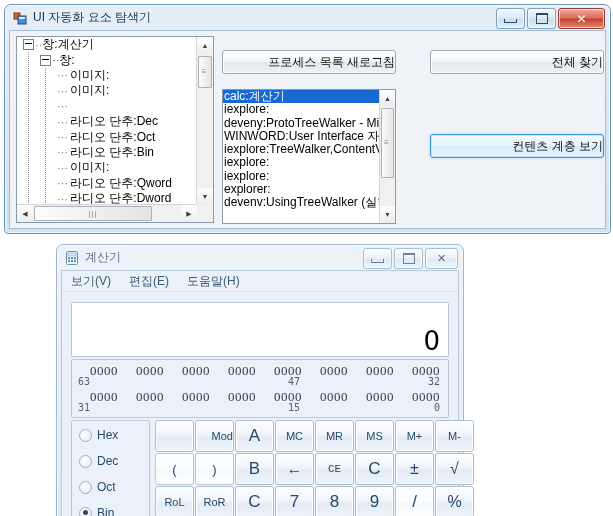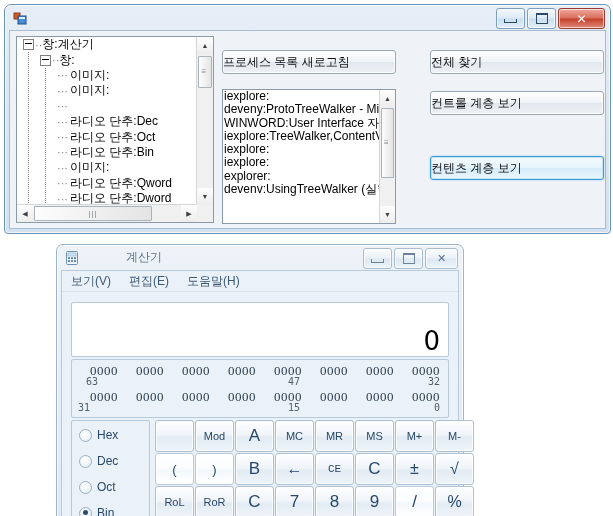--- a/index.html
+++ b/index.html
@@ -33,21 +33,21 @@
     padding-left: 7px;
     border-radius: 6px 6px 0 0;
   }
   .title-ico { width: 16px; height: 16px; margin-right: 5px; flex: 0 0 auto; }
   .title-text {
     font-size: 12px;
     color: #1b3049;
     white-space: nowrap;
     letter-spacing: 0px;
   }
-  .title-text.inactive { color: #5c7186; margin-left: 41px; }
+  .title-text.inactive { color: #5c7186; }
 
   .winbtns { position: absolute; right: 5px; top: 3px; display: flex; gap: 2px; }
   .winbtn {
     width: 27px; height: 19px;
     border: 1px solid #7b9ec4;
     border-radius: 3px;
     background: linear-gradient(to bottom, #f4f8fc 0%, #dceaf7 48%, #c9deef 52%, #e3eff9 100%);
     display: flex; align-items: center; justify-content: center;
     box-shadow: 0 0 0 1px rgba(255,255,255,0.65) inset;
   }
@@ -144,29 +144,28 @@
   .corner-box { position: absolute; right: 0; bottom: 0; width: 16px; height: 17px; background: #f0f0f0; }
 
   
   .btn {
     position: absolute;
     border: 1px solid #9ca9b5;
     border-radius: 3px;
     background: linear-gradient(to bottom, #fdfefe 0%, #f1f4f7 48%, #e2e8ef 52%, #eef2f6 100%);
     font-size: 12px;
     color: #0c0c0c;
-    display: flex; align-items: center; justify-content: flex-start;
+    display: flex; align-items: center; justify-content: flex-end;
     box-shadow: 0 0 0 1px rgba(255,255,255,0.85) inset;
     cursor: default;
   }
   .btn.focus {
     border-color: #3c9ad4;
     box-shadow: 0 0 0 1px #c3e3f5 inset, 0 0 2px rgba(60,154,212,0.5);
     background: linear-gradient(to bottom, #f4fbfe 0%, #e6f4fc 48%, #d5ecfa 52%, #eaf7fe 100%);
-    margin-top: 22px;
   }
 
   
   .listbox {
     position: absolute;
     background: #ffffff;
     border: 1px solid #8a9aa8;
     overflow: hidden;
   }
   .lb-inner { position: absolute; left: 0; top: 0; right: 15px; bottom: 0; overflow: hidden; }
@@ -270,20 +269,21 @@
   <div class="aero-window" style="left:4px; top:4px; width:605px; height:228px;">
 
     <div class="titlebar">
       <span class="title-ico">
         <svg width="16" height="16" viewBox="0 0 16 16">
           <rect x="2" y="3" width="6" height="6" fill="#d85c2b" stroke="#8a3a17" stroke-width="1"></rect>
           <rect x="6" y="6" width="8" height="8" fill="#4a8fd4" stroke="#1d4e85" stroke-width="1"></rect>
           <rect x="7" y="7" width="6" height="2" fill="#dfeefc"></rect>
         </svg>
       </span>
+      <span class="title-text">UI 자동화 요소 탐색기</span>
 
       <div class="winbtns">
         <div class="winbtn">
           <span class="glyph-min"></span>
         </div>
         <div class="winbtn">
           <span class="glyph-max"></span>
         </div>
         <div class="winbtn close">
           <span class="glyph-close">✕</span>
@@ -363,30 +363,28 @@
       </div>
 
       <div class="btn" style="left:212px; top:19px; width:172px; height:22px;">
         <span>프로세스 목록 새로고침</span>
       </div>
 
       <div class="btn" style="left:420px; top:19px; width:172px; height:22px;">
         <span>전체 찾기</span>
       </div>
 
-      <div class="btn" style="left:420px; top:60px; width:172px; height:22px;">
-        <span>컨트롤 계층 보기</span>
-      </div>
 
       <div class="btn focus" style="left:420px; top:103px; width:172px; height:22px;">
         <span>컨텐츠 계층 보기</span>
       </div>
 
       <div class="listbox" style="left:212px; top:58px; width:172px; height:133px;">
         <div class="lb-inner" id="lb-inner">
+            <div class="lb-item sel">calc:계산기</div>
             <div class="lb-item">iexplore:</div>
             <div class="lb-item">deveny:ProtoTreeWalker - Micr</div>
             <div class="lb-item">WINWORD:User Interface 자동화</div>
             <div class="lb-item">iexplore:TreeWalker,ContentVie</div>
             <div class="lb-item">iexplore:</div>
             <div class="lb-item">iexplore:</div>
             <div class="lb-item">explorer:</div>
             <div class="lb-item">devenv:UsingTreeWalker (실행</div>
           </div>
         <div class="sb-v" style="bottom:0; width:15px;">
@@ -446,21 +444,21 @@
       <div class="bin-panel" style="left:9px; top:88px; right:9px; height:57px;">
         <div id="bin-row1">
             <span class="bin-grp" style="top: 3px; right: 330px;">0000</span>
             <span class="bin-grp" style="top: 3px; right: 284px;">0000</span>
             <span class="bin-grp" style="top: 3px; right: 238px;">0000</span>
             <span class="bin-grp" style="top: 3px; right: 192px;">0000</span>
             <span class="bin-grp" style="top: 3px; right: 146px;">0000</span>
             <span class="bin-grp" style="top: 3px; right: 100px;">0000</span>
             <span class="bin-grp" style="top: 3px; right: 54px;">0000</span>
             <span class="bin-grp" style="top: 3px; right: 8px;">0000</span>
-            <span class="bin-lbl" style="left: 14px; top: 16px;">63</span>
+            <span class="bin-lbl" style="left: 6px; top: 16px;">63</span>
             <span class="bin-lbl" style="right: 148px; top: 16px;">47</span>
             <span class="bin-lbl" style="right: 8px; top: 16px;">32</span>
           </div>
         <div id="bin-row2">
             <span class="bin-grp" style="top: 29px; right: 330px;">0000</span>
             <span class="bin-grp" style="top: 29px; right: 284px;">0000</span>
             <span class="bin-grp" style="top: 29px; right: 238px;">0000</span>
             <span class="bin-grp" style="top: 29px; right: 192px;">0000</span>
             <span class="bin-grp" style="top: 29px; right: 146px;">0000</span>
             <span class="bin-grp" style="top: 29px; right: 100px;">0000</span>
@@ -486,21 +484,21 @@
           <span class="radio-lbl">Oct</span>
         </div>
         <div class="radio-row" style="left:7px; top:85px;">
           <span class="radio-dot on"></span>
           <span class="radio-lbl">Bin</span>
         </div>
       </div>
 
       <div id="keypad">
           <div class="cbtn" style="left: 93px; top: 149px; width: 37px; height: 30px;"></div>
-          <div class="cbtn" style="left: 133px; top: 149px; width: 37px; height: 30px;">
+          <div class="cbtn" style="left: 133px; top: 149px; width: 37px; height: 30px; justify-content: flex-end;">
             <span class="t-sm">Mod</span>
           </div>
           <div class="cbtn" style="left: 173px; top: 149px; width: 37px; height: 30px;">
             <span class="t-lg">A</span>
           </div>
           <div class="cbtn" style="left: 213px; top: 149px; width: 37px; height: 30px;">
             <span class="t-sm">MC</span>
           </div>
           <div class="cbtn" style="left: 253px; top: 149px; width: 37px; height: 30px;">
             <span class="t-sm">MR</span>

